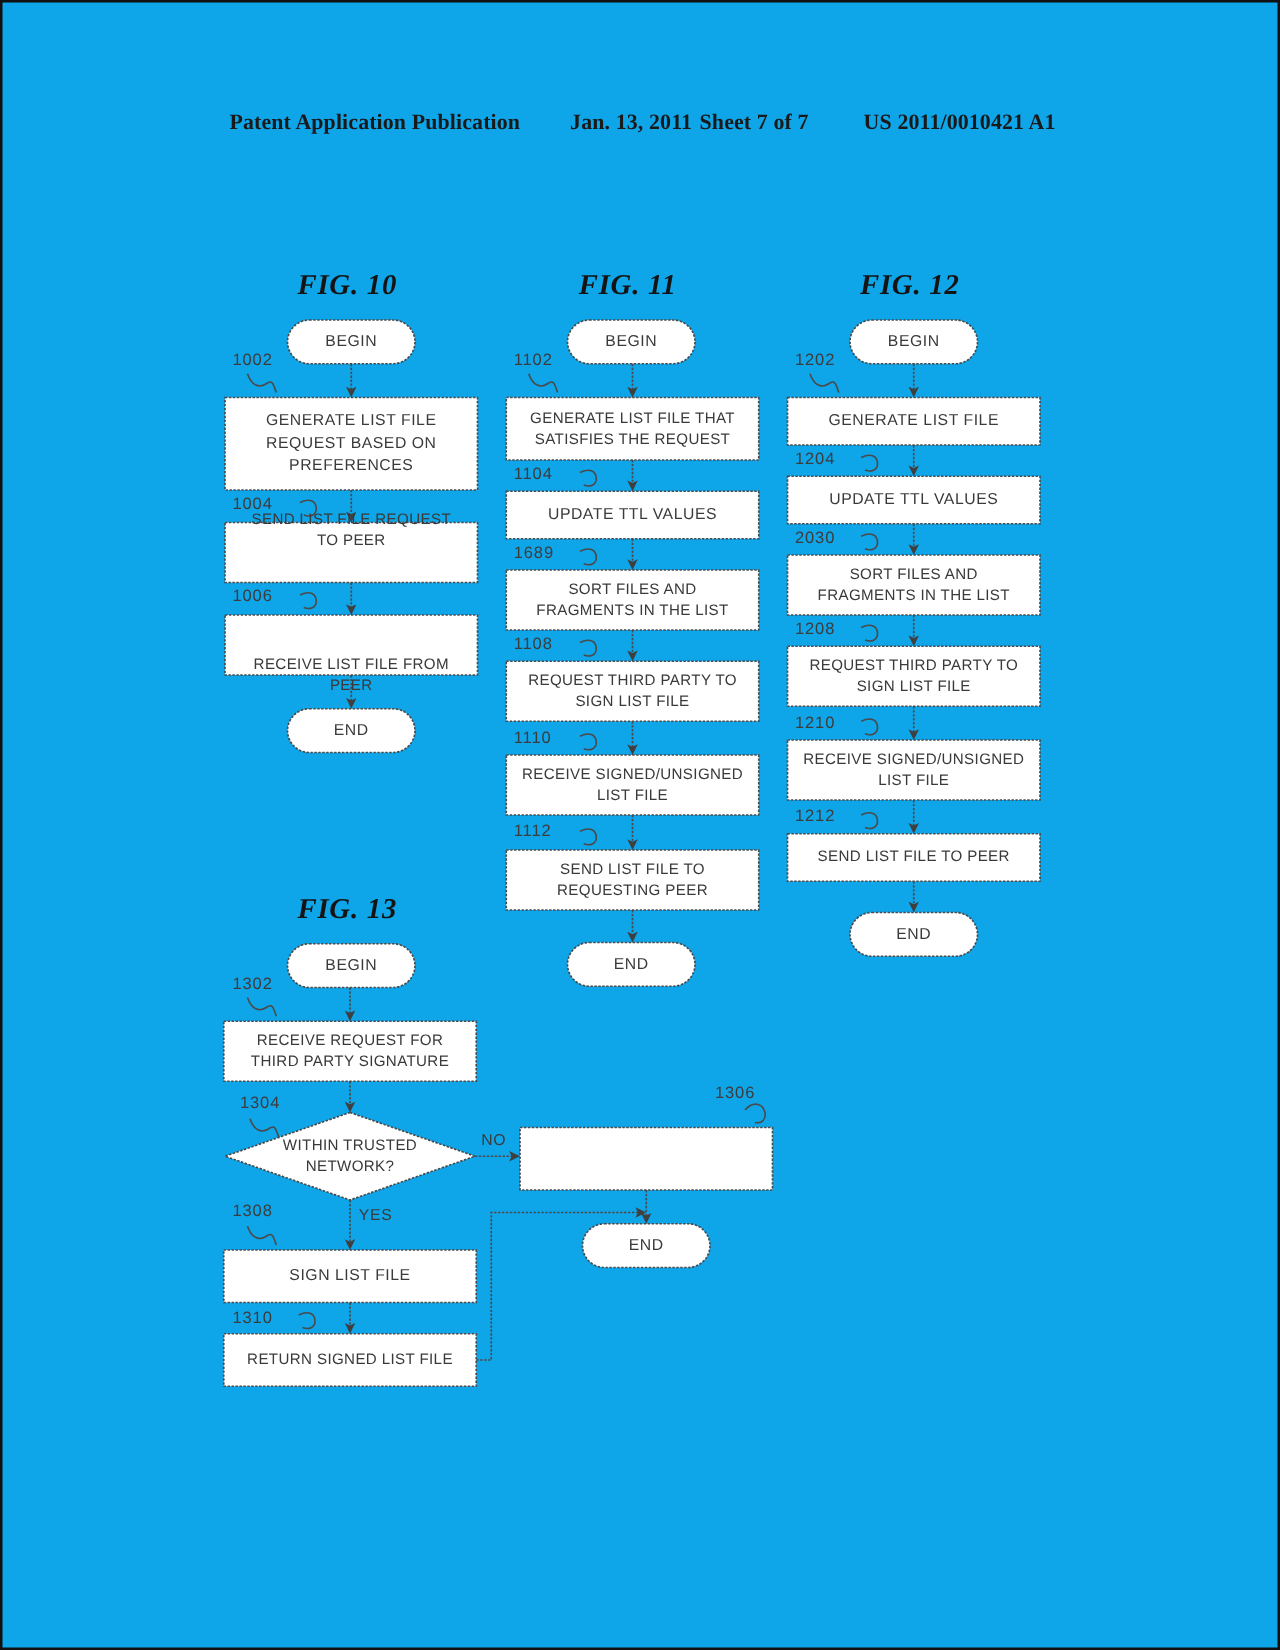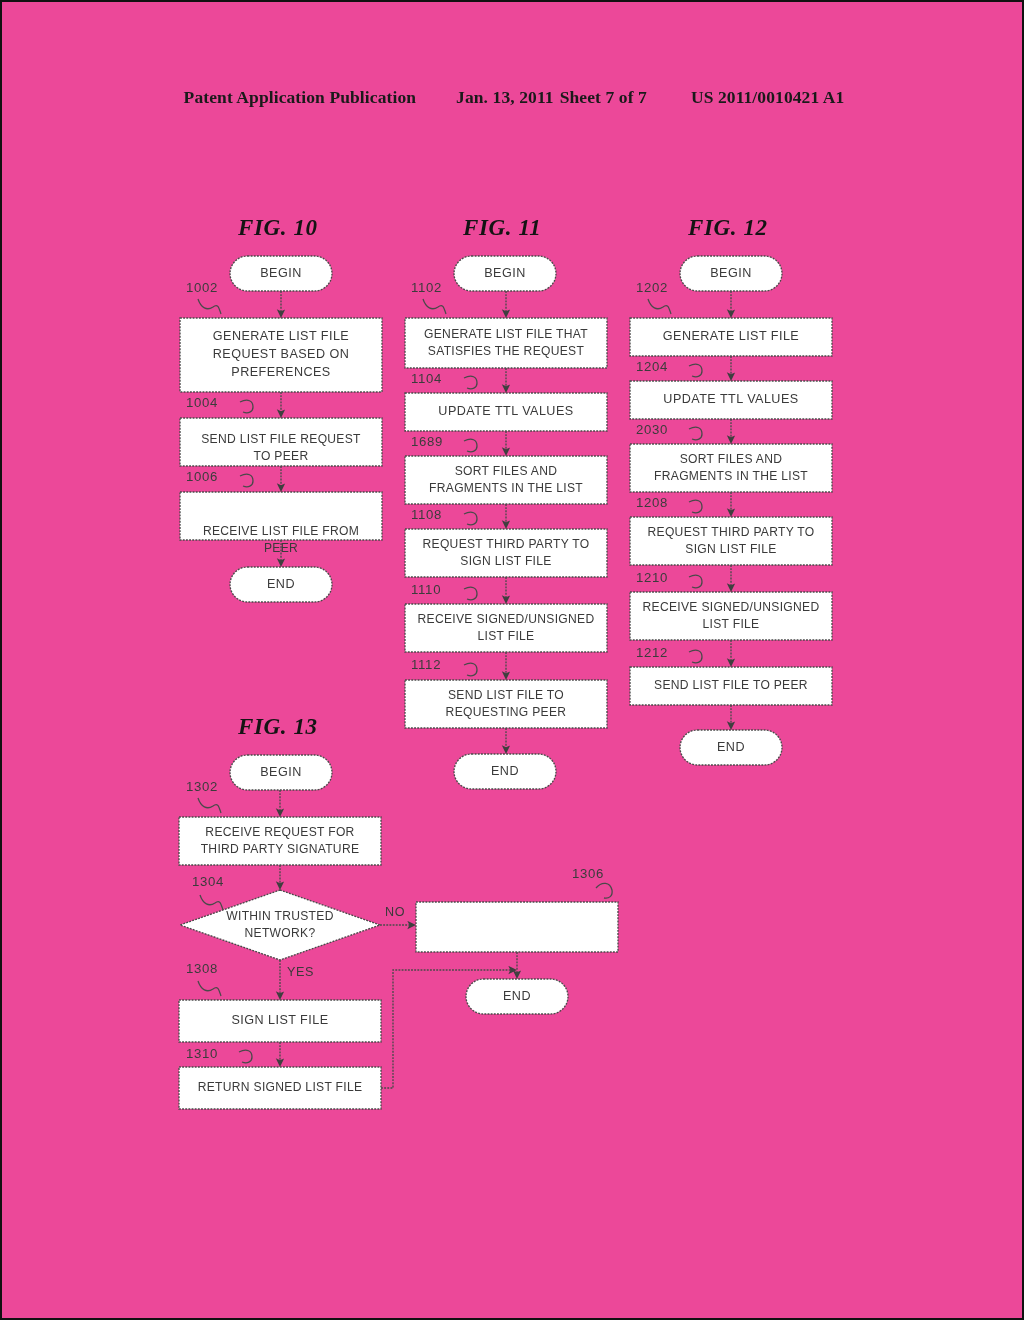--- a/index.html
+++ b/index.html
@@ -18,21 +18,21 @@
   }
 
   
   #page {
     position: absolute;
     left: 0; top: 0;
     width: 1024px;
     height: 1320px;
     box-sizing: border-box;
     border: 2px solid #111111;
-    background: #ec4899;
+    background: #0ea5e9;
   }
 
   
   #header {
     position: absolute;
     left: 0;
     top: 85px;
     width: 1024px;
     height: 28px;
     display: flex;
@@ -260,21 +260,21 @@
       <path class="lead" d="M196,979 C199,988 205,991 211,987 C216,983 217,988 219,994"></path>
       <path class="lead" d="M237,1050 C245,1046 250,1049 250,1055 C250,1060 245,1062 240,1060"></path>
     </svg>
 
     <div class="fig-caption" style="left:236px; top:213px;">FIG. 10</div>
 
     <div class="node-label" style="left:228px; top:254px; width:102px; height:35px;">BEGIN</div>
     <div class="node-label" style="left:178px; top:316px; width:202px; height:74px;">GENERATE LIST FILE
 REQUEST BASED ON
 PREFERENCES</div>
-    <div class="node-label small" style="left:178px; top:416px; width:202px; height:60px;">SEND LIST FILE REQUEST
+    <div class="node-label small" style="left:178px; top:392px; width:202px; height:60px;">SEND LIST FILE REQUEST
 TO PEER</div>
     <div class="node-label small" style="left:178px; top:490px; width:202px; height:48px;margin-top:24px;">RECEIVE LIST FILE FROM
 PEER</div>
     <div class="node-label" style="left:228px; top:565px; width:102px; height:35px;">END</div>
 
     <div class="ref-num" style="left:184px; top:278px;">1002</div>
     <div class="ref-num" style="left:184px; top:393px;">1004</div>
     <div class="ref-num" style="left:184px; top:467px;">1006</div>
 
     <div class="fig-caption" style="left:461px; top:213px;">FIG. 11</div>

